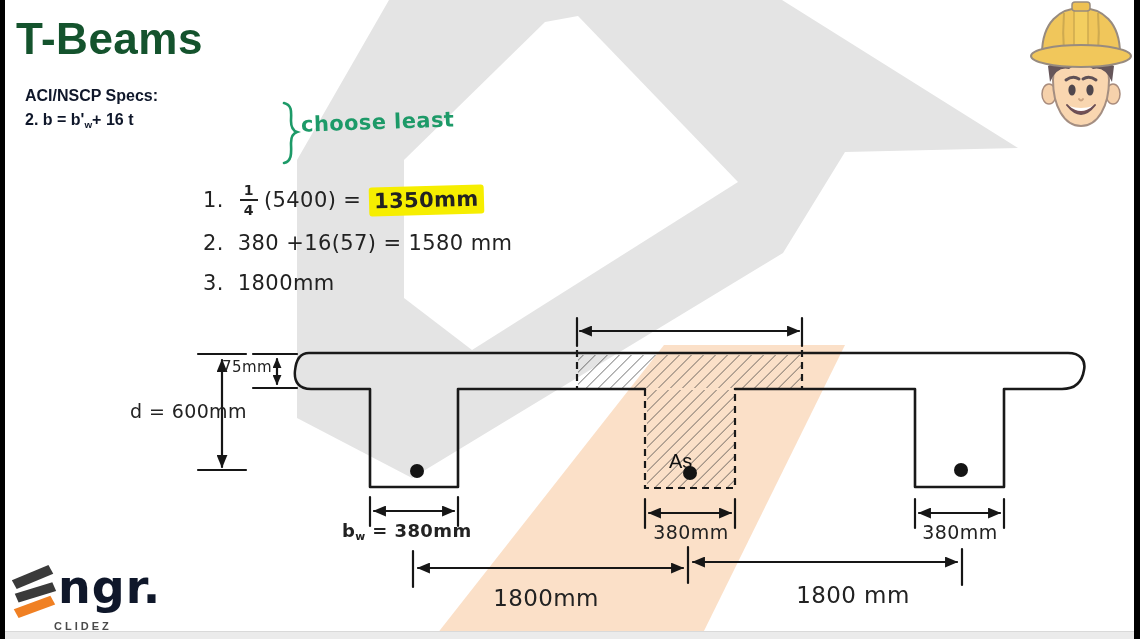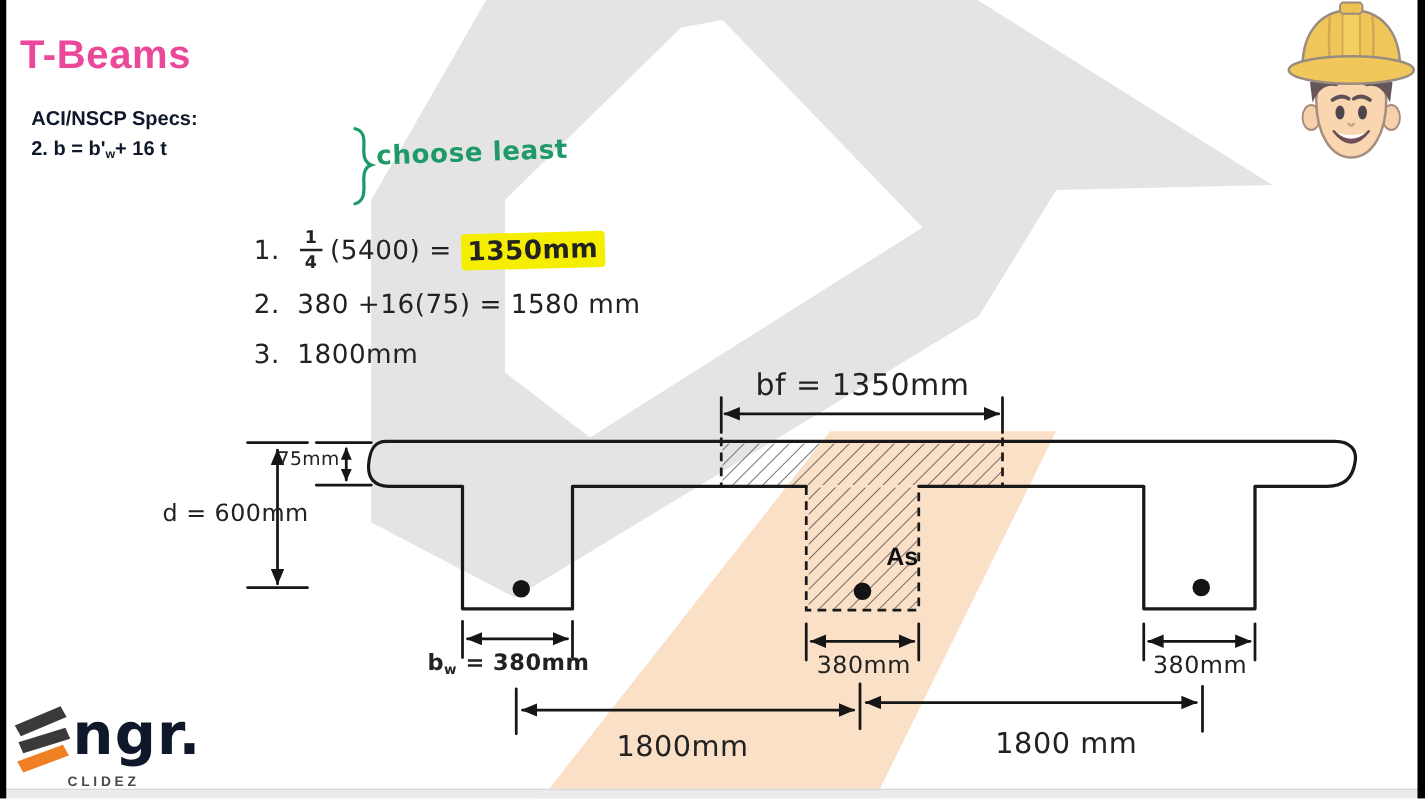--- a/index.html
+++ b/index.html
@@ -10,21 +10,21 @@
 
   
   .bar-left{left:0;top:0;width:5px;height:639px;background:#000;z-index:20;}
   .bar-right{right:0;top:0;width:6px;height:639px;background:#000;z-index:20;}
   .bottom-strip{left:0;bottom:0;width:1140px;height:7px;background:#ebebeb;border-top:1px solid #d9d9d9;z-index:4;}
 
   
   .watermark{left:0;top:0;z-index:0;}
 
   
-  .title{left:16px;top:25px;font-size:32px;font-weight:bold;letter-spacing:0.5px;z-index:5;color:#ec4899;}
+  .title{left:16px;top:14px;font-size:44px;font-weight:bold;letter-spacing:0.5px;z-index:5;color:#14532d;}
   .specs{left:25px;top:84px;font-size:16px;font-weight:bold;line-height:23.5px;z-index:5;color:#0f172a;}
   .specs .sub{font-size:0.62em;vertical-align:-0.28em;}
 
   
   .hand{font-family:"DejaVu Sans",sans-serif;color:#222;letter-spacing:0.4px;z-index:5;}
   .annotation-text{left:301px;top:110px;font-size:21px;color:#1d9a68;transform:rotate(-2deg);font-weight:bold;}
   .brace{left:281px;top:101px;z-index:5;}
 
   .calc{z-index:5;display:flex;align-items:center;}
   .calc1{left:203px;top:183px;font-size:21px;}
@@ -39,21 +39,21 @@
   
   .diagram-svg{left:0;top:0;z-index:2;}
   .lbl{z-index:5;text-align:center;}
   .lbl-bf{left:585px;top:294px;width:210px;text-align:center;font-size:24px;}
   .lbl-d{left:130px;top:400px;font-size:19px;}
   .lbl-75{left:222px;top:358px;font-size:15px;}
   .lbl-bw{left:342px;top:520px;font-size:18px;font-weight:bold;}
   .lbl-bw .sub, .specs .subw{font-size:0.6em;vertical-align:-0.3em;}
   .lbl-380c{left:648px;top:521px;width:86px;text-align:center;font-size:19px;}
   .lbl-380r{left:914px;top:521px;width:92px;text-align:center;font-size:19px;}
-  .lbl-as{left:669px;top:435px;font-size:20px;font-weight:bold;font-family:"Liberation Sans",sans-serif;color:#111;z-index:5;margin-left:40px;}
+  .lbl-as{left:669px;top:450px;font-size:20px;font-weight:normal;font-family:"Liberation Sans",sans-serif;color:#111;z-index:5;}
   .lbl-spL{left:488px;top:585px;width:116px;text-align:center;font-size:23px;}
   .lbl-spR{left:793px;top:582px;width:120px;text-align:center;font-size:23px;}
 
   
   .logo{left:8px;top:558px;z-index:6;}
   .wordmark{left:58px;top:560px;font-size:46px;font-weight:bold;color:#0f172a;letter-spacing:1px;z-index:6;font-family:"DejaVu Sans",sans-serif;}
   .logo-sub{left:54px;top:620px;font-size:11px;letter-spacing:3px;color:#4a4a4a;z-index:6;font-weight:bold;}
 
   .avatar{left:1022px;top:0;z-index:6;opacity:0.9;}
 </style>
@@ -149,28 +149,27 @@
     <span class="idx">1.</span>
     <span class="frac">
       <span class="num">1</span>
       <span class="den">4</span>
     </span>
     <span>(5400) =</span>
     <span class="hl">1350mm</span>
   </div>
   <div class="abs hand calc calc2">
     <span class="idx">2.</span>
-    <span>380 +16(75) = 1580 mm</span>
+    <span>380 +16(57) = 1580 mm</span>
   </div>
   <div class="abs hand calc calc3">
     <span class="idx">3.</span>
     <span>1800mm</span>
   </div>
 
-  <div class="abs hand lbl lbl-bf">bf = 1350mm</div>
   <div class="abs hand lbl lbl-d">d = 600mm</div>
   <div class="abs hand lbl lbl-75">75mm</div>
   <div class="abs hand lbl lbl-bw"><span>b</span><span class="sub">w</span><span> = 380mm</span></div>
   <div class="abs hand lbl lbl-380c">380mm</div>
   <div class="abs hand lbl lbl-380r">380mm</div>
   <div class="abs lbl-as">As</div>
   <div class="abs hand lbl lbl-spL">1800mm</div>
   <div class="abs hand lbl lbl-spR">1800 mm</div>
 
   <svg class="abs avatar" width="118" height="142" viewBox="0 0 118 142">

